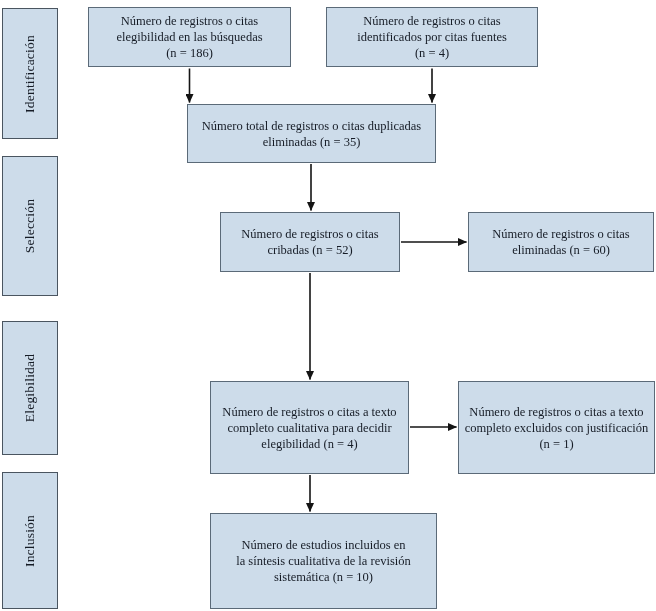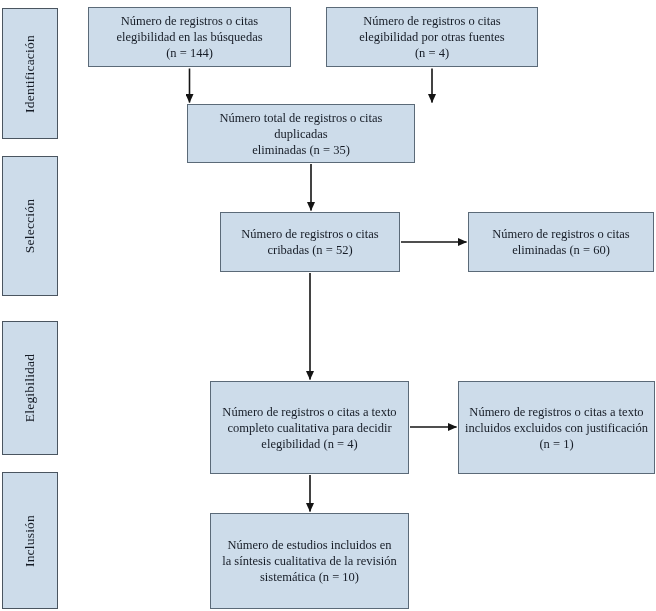--- a/index.html
+++ b/index.html
@@ -60,30 +60,30 @@
   <div class="stage" style="top:321px;height:134px;">
     <span>Elegibilidad</span>
   </div>
   <div class="stage" style="top:472px;height:137px;">
     <span>Inclusión</span>
   </div>
 
   <div class="fbox" style="left:88px;top:7px;width:203px;height:60px;">
     <span>Número de registros o citas</span>
     <span>elegibilidad en las búsquedas</span>
-    <span>(n = 144)</span>
+    <span>(n = 186)</span>
   </div>
 
   <div class="fbox" style="left:326px;top:7px;width:212px;height:60px;">
     <span>Número de registros o citas</span>
-    <span>elegibilidad por otras fuentes</span>
+    <span>identificados por citas fuentes</span>
     <span>(n = 4)</span>
   </div>
 
-  <div class="fbox" style="left:187px;top:104px;width:228px;height:59px;">
+  <div class="fbox" style="left:187px;top:104px;width:249px;height:59px;">
     <span>Número total de registros o citas duplicadas</span>
     <span>eliminadas (n = 35)</span>
   </div>
 
   <div class="fbox" style="left:220px;top:212px;width:180px;height:60px;">
     <span>Número de registros o citas</span>
     <span>cribadas (n = 52)</span>
   </div>
 
   <div class="fbox" style="left:468px;top:212px;width:186px;height:60px;">
@@ -92,25 +92,25 @@
   </div>
 
   <div class="fbox" style="left:210px;top:381px;width:199px;height:93px;">
     <span>Número de registros o citas a texto</span>
     <span>completo cualitativa para decidir</span>
     <span>elegibilidad (n = 4)</span>
   </div>
 
   <div class="fbox" style="left:458px;top:381px;width:197px;height:93px;">
     <span>Número de registros o citas a texto</span>
-    <span>incluidos excluidos con justificación</span>
+    <span>completo excluidos con justificación</span>
     <span>(n = 1)</span>
   </div>
 
-  <div class="fbox" style="left:210px;top:513px;width:199px;height:96px;">
+  <div class="fbox" style="left:210px;top:513px;width:227px;height:96px;">
     <span>Número de estudios incluidos en</span>
     <span>la síntesis cualitativa de la revisión</span>
     <span>sistemática (n = 10)</span>
   </div>
 
   <svg class="arrows" xmlns="http://www.w3.org/2000/svg">
     <defs>
       <marker id="ah" markerWidth="9" markerHeight="8" refX="8.5" refY="4" orient="auto" markerUnits="userSpaceOnUse">
         <path class="arrowhead" d="M0,0 L9,4 L0,8 Z"></path>
       </marker>

